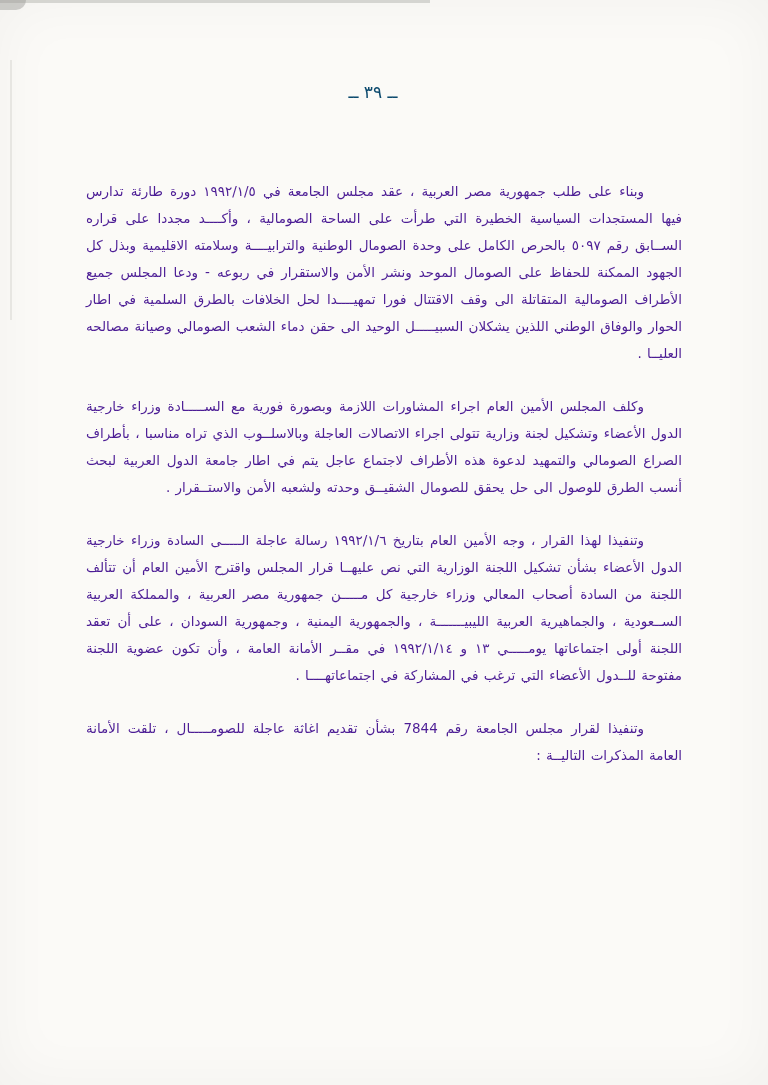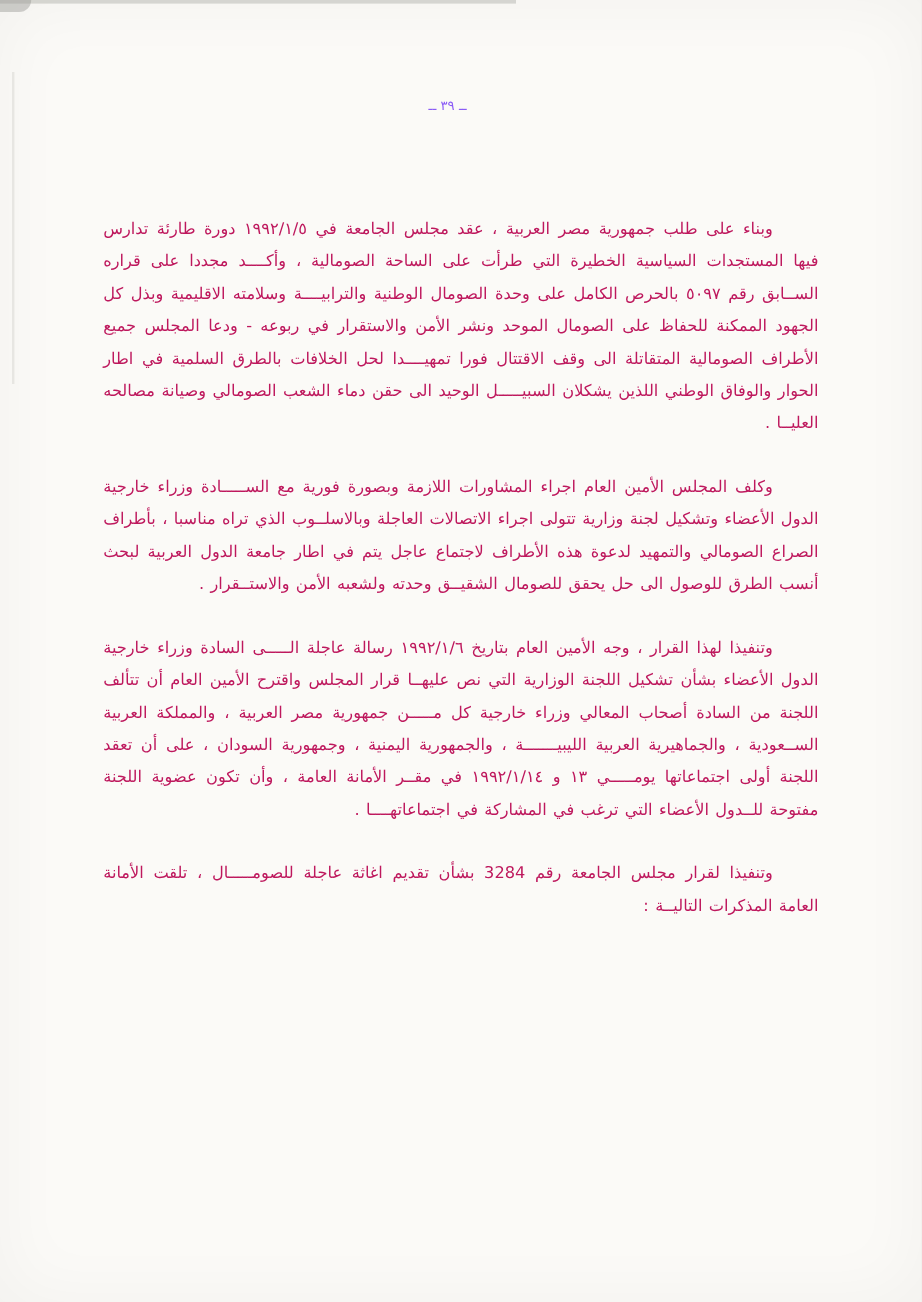--- a/index.html
+++ b/index.html
@@ -50,37 +50,37 @@
     height: 260px;
     background: #d6d6d0;
     opacity: 0.5;
   }
   .page-number {
     position: absolute;
     top: 82px;
     left: 0;
     right: 22px;
     text-align: center;
-    font-size: 11px;
+    font-size: 17px;
     letter-spacing: 3px;
-    color: #8b5cf6;
+    color: #0c4a6e;
   }
   .content {
     position: absolute;
     top: 178px;
     right: 86px;
     left: 86px;
   }
   .para {
     margin: 0 0 26px 0;
     font-size: 13.5px;
     line-height: 27px;
     text-align: justify;
     text-indent: 38px;
-    color: #be185d;
+    color: #4c1d95;
     word-spacing: 1px;
   }
   .para:last-child {
     margin-bottom: 0;
   }
 </style>
 </head>
 <body>
 
 <div class="page">
@@ -88,16 +88,16 @@
   <div class="artifact-top"></div>
   <div class="artifact-corner"></div>
   <div class="artifact-left"></div>
 
   <div class="page-number">ــ ٣٩ ــ</div>
 
   <div class="content">
     <p class="para">وبناء على طلب جمهورية مصر العربية ،   عقد مجلس الجامعة في ١٩٩٢/١/٥ دورة طارئة تدارس فيها المستجدات السياسية الخطيرة التي طرأت على الساحة الصومالية ، وأكــــد مجددا على قراره الســابق رقم ٥٠٩٧ بالحرص الكامل على وحدة الصومال الوطنية والترابيــــة وسلامته الاقليمية وبذل كل الجهود الممكنة للحفاظ على الصومال الموحد ونشر الأمن والاستقرار في ربوعه - ودعا المجلس جميع الأطراف الصومالية المتقاتلة الى وقف الاقتتال فورا تمهيــــدا لحل الخلافات بالطرق السلمية في اطار الحوار والوفاق الوطني اللذين يشكلان السبيـــــل الوحيد الى حقن دماء الشعب الصومالي وصيانة مصالحه العليــا .</p>
     <p class="para">وكلف المجلس الأمين العام اجراء المشاورات اللازمة وبصورة فورية مع الســـــادة وزراء خارجية الدول الأعضاء وتشكيل لجنة وزارية تتولى اجراء الاتصالات العاجلة وبالاسلــوب الذي تراه مناسبا ،   بأطراف الصراع الصومالي والتمهيد لدعوة هذه الأطراف لاجتماع عاجل يتم في اطار جامعة الدول العربية لبحث أنسب الطرق للوصول الى حل يحقق للصومال الشقيــق وحدته ولشعبه الأمن والاستــقرار .</p>
     <p class="para">وتنفيذا لهذا القرار ، وجه الأمين العام بتاريخ ١٩٩٢/١/٦ رسالة عاجلة الـــــى السادة وزراء خارجية الدول الأعضاء بشأن تشكيل اللجنة الوزارية التي نص عليهــا قرار المجلس واقترح الأمين العام أن تتألف اللجنة من السادة أصحاب المعالي وزراء خارجية كل مـــــن جمهورية مصر العربية ،  والمملكة العربية الســعودية ،  والجماهيرية العربية الليبيـــــــة ، والجمهورية اليمنية ،  وجمهورية السودان ،   على أن تعقد اللجنة أولى اجتماعاتها يومـــــي ١٣ و ١٩٩٢/١/١٤  في مقــر الأمانة العامة ، وأن تكون عضوية اللجنة مفتوحة للــدول الأعضاء التي ترغب في المشاركة في اجتماعاتهــــا .</p>
-    <p class="para">وتنفيذا لقرار مجلس الجامعة رقم 3284 بشأن تقديم اغاثة عاجلة للصومـــــال ، تلقت الأمانة العامة المذكرات التاليــة :</p>
+    <p class="para">وتنفيذا لقرار مجلس الجامعة رقم 7844 بشأن تقديم اغاثة عاجلة للصومـــــال ، تلقت الأمانة العامة المذكرات التاليــة :</p>
   </div>
 
 </div>
 
 </body></html>

